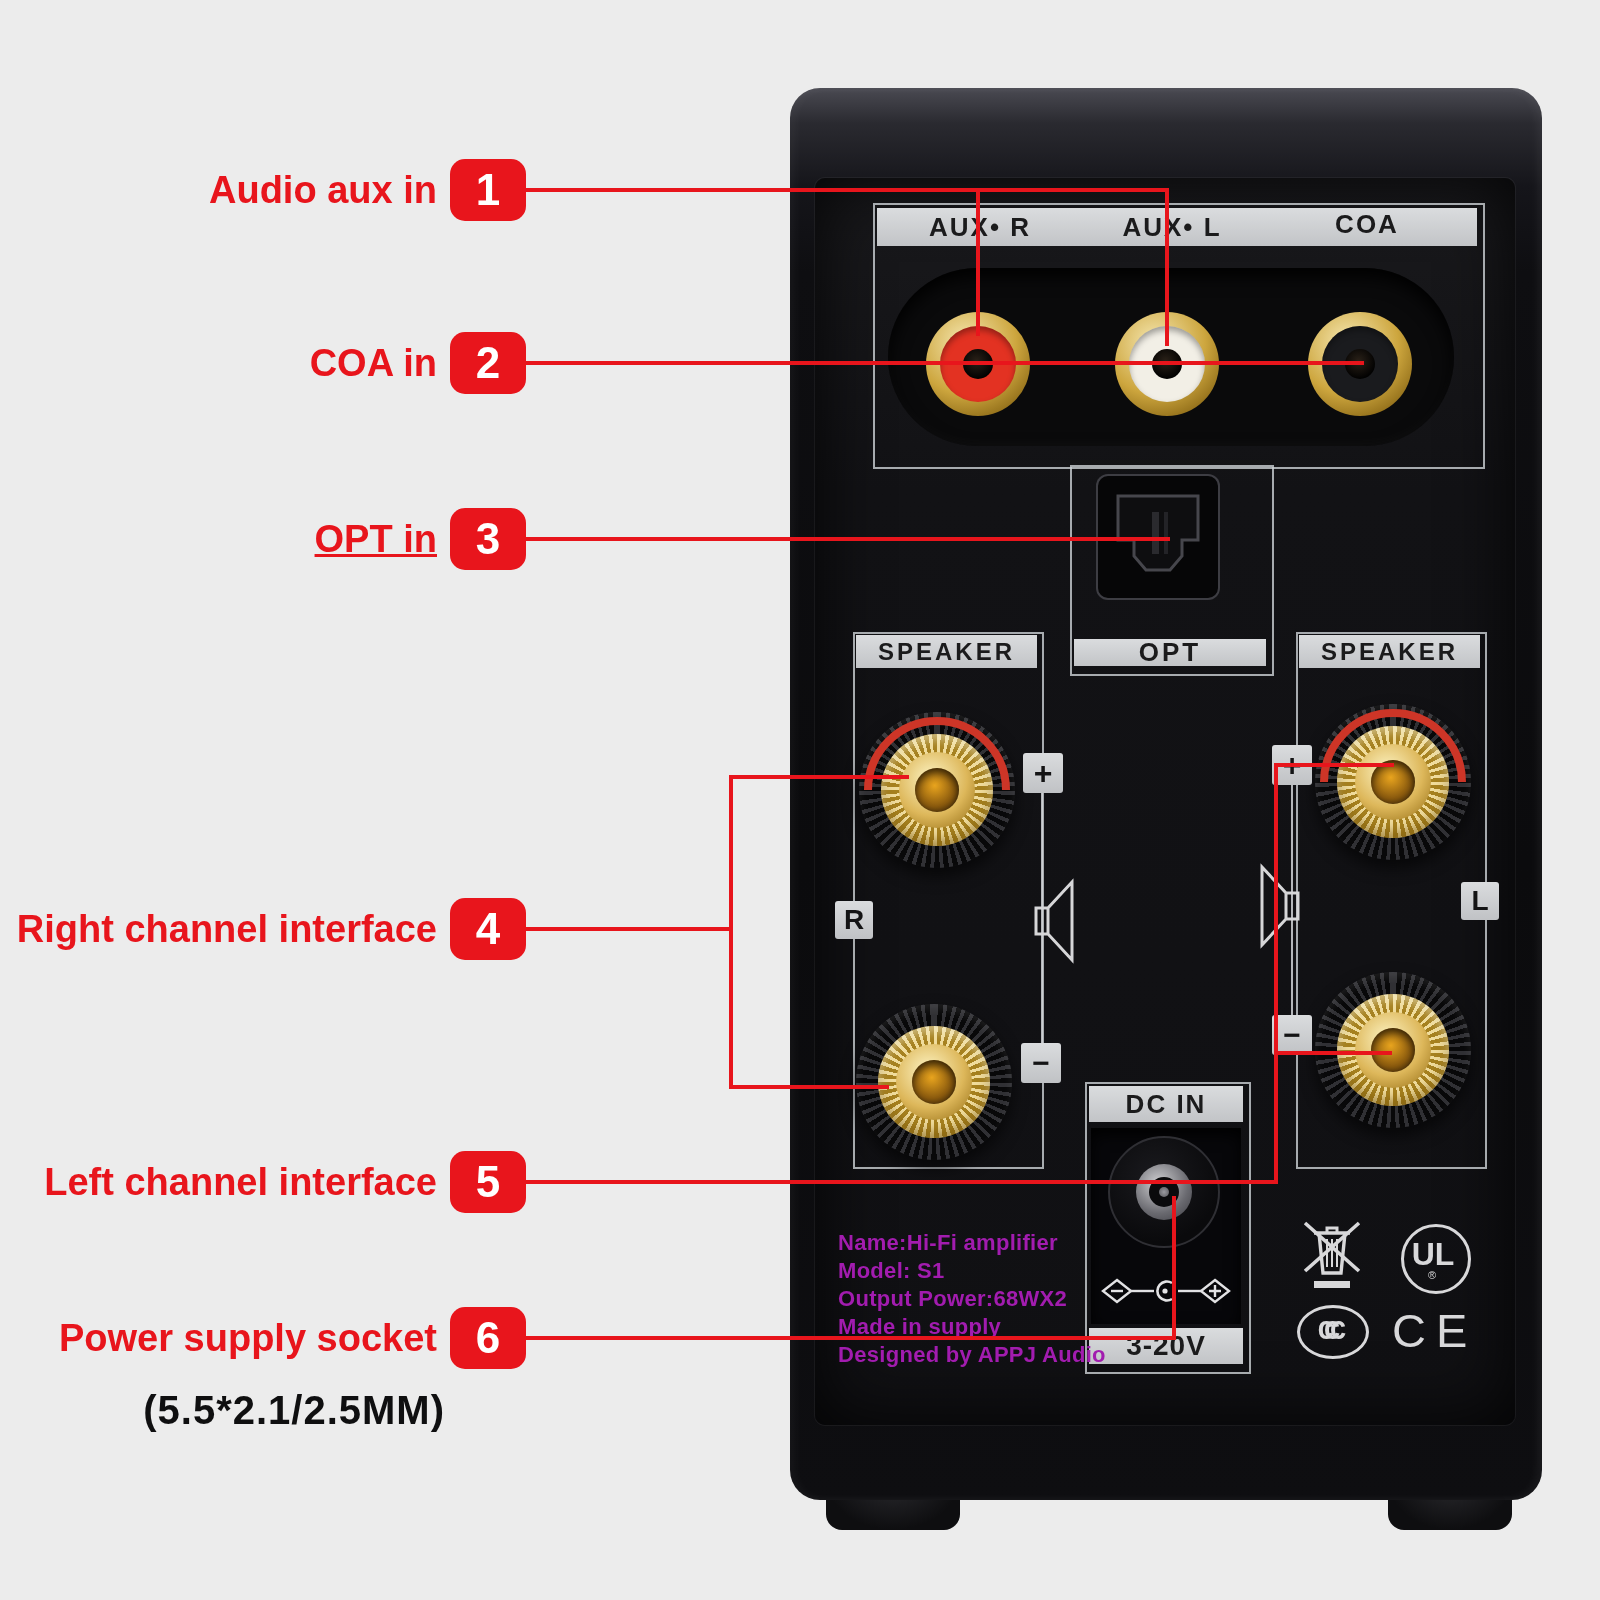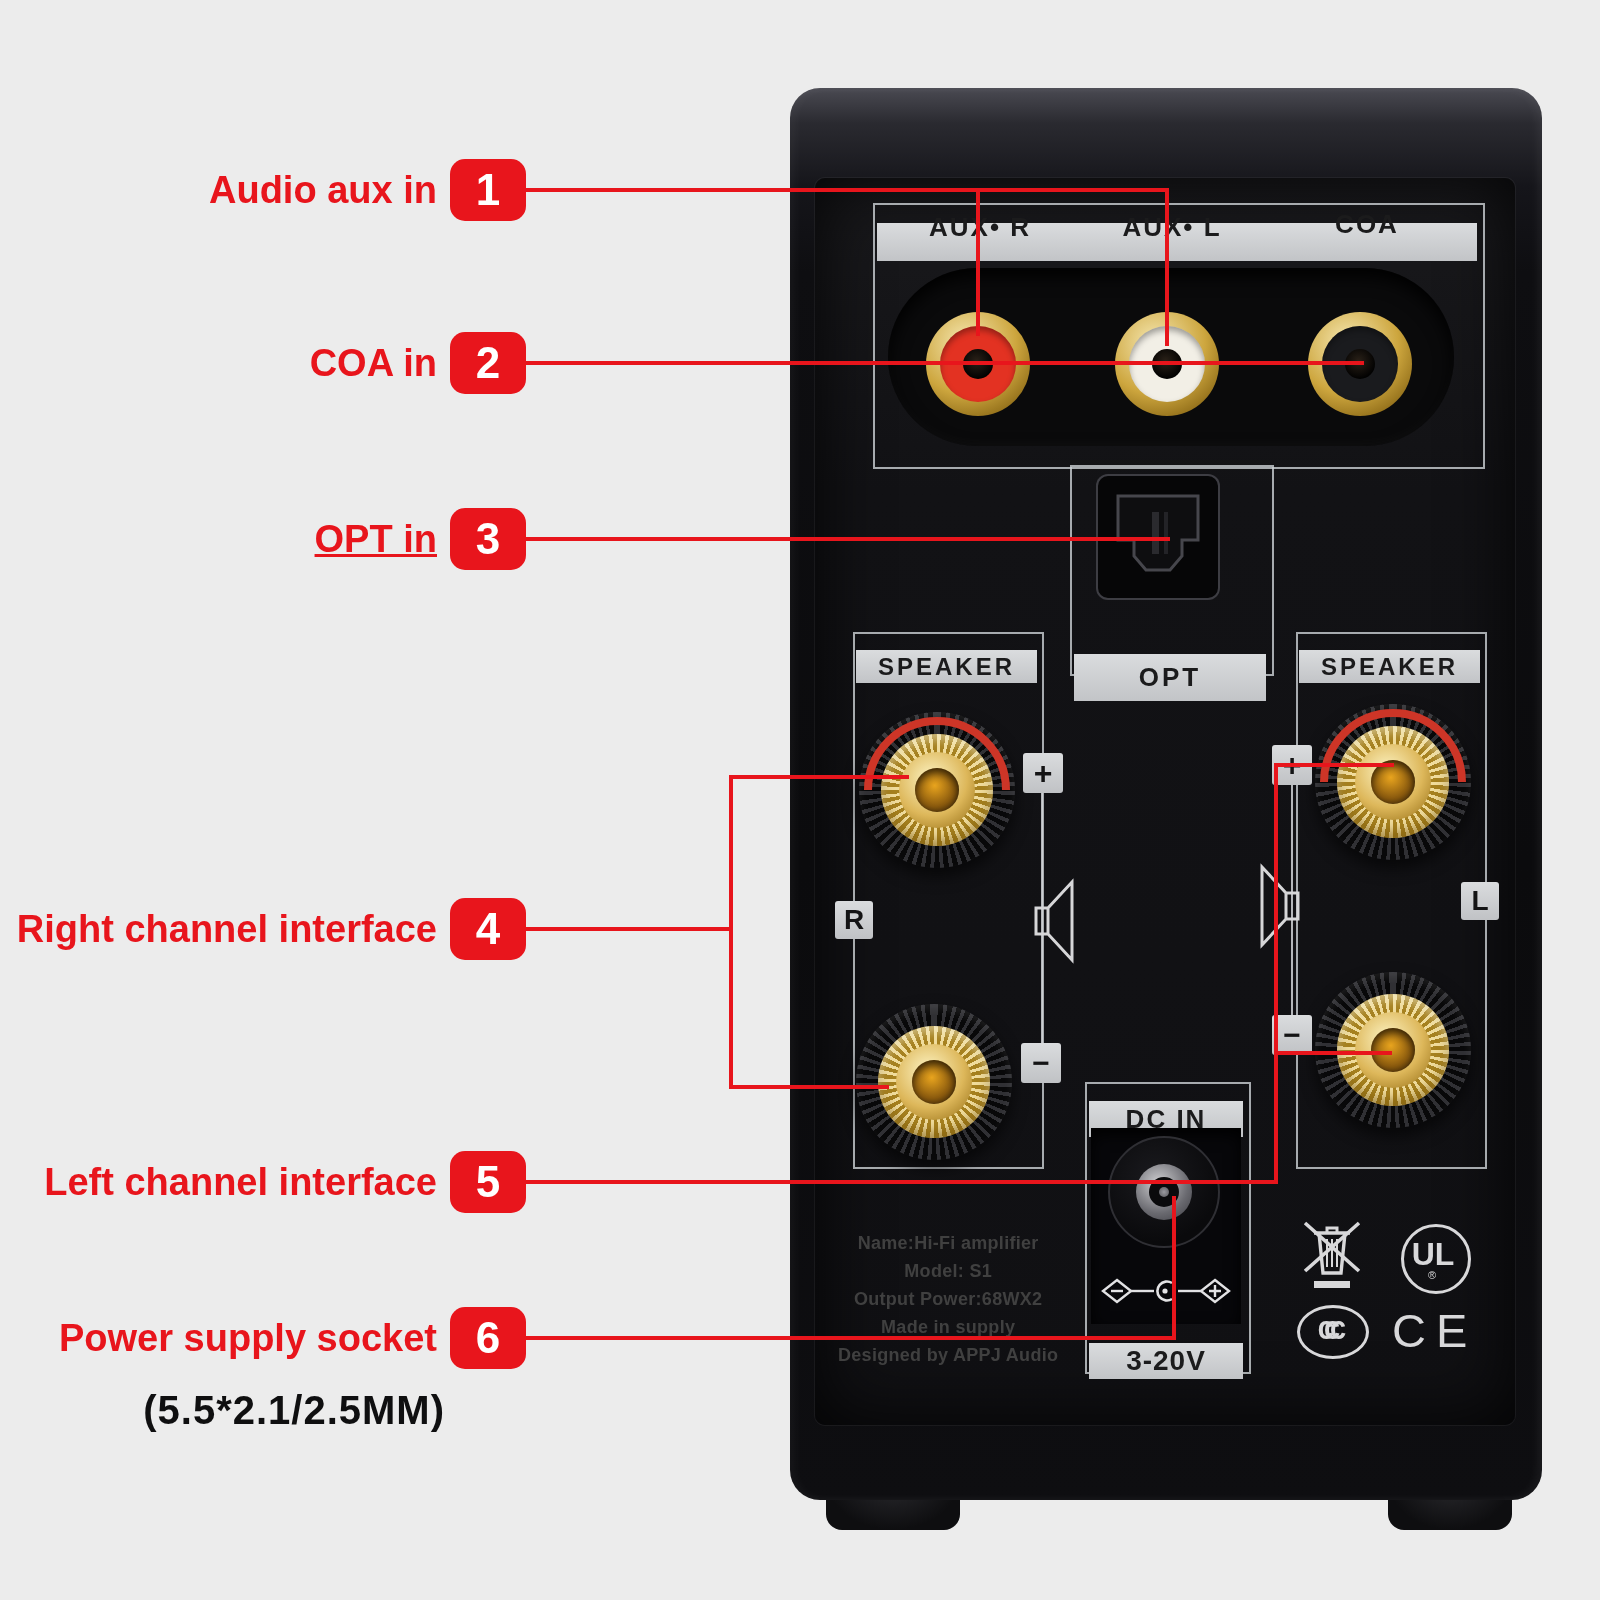--- a/index.html
+++ b/index.html
@@ -12,21 +12,21 @@
         background:radial-gradient(ellipse at 50% 20%, #2a2a2e, #0e0e10 70%);}
   #device-body{position:absolute;left:790px;top:88px;width:752px;height:1412px;border-radius:30px;z-index:1;
         background:linear-gradient(180deg,#4a4a52 0%,#2a2a30 2.5%,#15151a 7%,#0e0e11 13%,#0b0b0d 55%,#0e0e11 100%);
         box-shadow:inset -5px 0 10px rgba(255,255,255,.05), inset 5px 0 10px rgba(255,255,255,.04);}
   #rear-panel{position:absolute;left:815px;top:178px;width:700px;height:1247px;border-radius:10px;z-index:2;
         background:linear-gradient(180deg,#19191c 0%,#121215 25%,#101013 100%);
         box-shadow:inset 0 0 70px rgba(0,0,0,.85), 0 0 0 1px rgba(255,255,255,.05);}
 
   .box{position:absolute;z-index:3;border:2px solid rgba(205,210,214,.8);}
   .strip{position:absolute;z-index:4;background:linear-gradient(180deg,#dadcde,#c2c4c7);
-         color:#1b1b1c;display:flex;align-items:center;justify-content:center;font-weight:700;margin-top:15px;}
+         color:#1b1b1c;display:flex;align-items:center;justify-content:center;font-weight:700;}
   .panel-letter{position:absolute;z-index:4;background:linear-gradient(180deg,#dadcde,#c0c2c5);
          color:#141415;display:flex;align-items:center;justify-content:center;font-weight:700;border-radius:3px;}
   .wline{position:absolute;z-index:3;background:rgba(210,213,216,.85);}
 
   
   .rca{position:absolute;z-index:4;width:104px;height:104px;}
   .rca>div{position:absolute;border-radius:50%;}
   .rca-gold{inset:0;background:radial-gradient(circle at 38% 30%,#f6e8b2,#cda63e 52%,#8f6c18 82%,#6e500e);}
   .rca-ring{inset:14px;box-shadow:inset 0 4px 6px rgba(0,0,0,.35);}
   .rca-hole{inset:37px;background:radial-gradient(circle at 45% 40%,#2a2118,#000 75%);}
@@ -49,22 +49,22 @@
 
   
   .dc-recess{position:absolute;z-index:4;background:#07070a;box-shadow:inset 0 6px 16px #000;}
   .dc-jack>div{position:absolute;border-radius:50%;}
   .dc-outer{inset:0;background:radial-gradient(circle at 42% 36%,#1a1a1e,#0a0a0c 70%);border:2px solid #2f2f34;}
   .dc-ring{inset:28px;background:radial-gradient(circle at 40% 35%,#cfcfd2,#6a6a70 60%,#3a3a40);}
   .dc-hole{inset:41px;background:#0a0a0c;}
   .dc-pin{inset:51px;background:radial-gradient(circle,#9a9aa0,#55555a);}
 
   
-  .panel-info{position:absolute;left:838px;top:1229px;z-index:4;color:#404040;font-weight:700;
-              font-size:18px;line-height:28px;letter-spacing:.3px;text-align:center;}
+  .panel-info{position:absolute;left:838px;top:1229px;z-index:4;color:#a21caf;font-weight:700;
+              font-size:22px;line-height:28px;letter-spacing:.3px;}
   .cert{position:absolute;z-index:4;color:#d8d8da;}
 
   
   .callout-label{position:absolute;z-index:10;color:var(--red,#e8151c);font-weight:700;font-size:38px;
                  height:48px;line-height:48px;text-align:right;white-space:nowrap;}
   .badge{position:absolute;left:450px;width:76px;height:62px;z-index:11;background:var(--red,#e8151c);
          border-radius:15px;color:#fff;font-weight:700;font-size:44px;display:flex;align-items:center;justify-content:center;}
   .rline{position:absolute;background:var(--red,#e8151c);z-index:9;}
   .note{position:absolute;z-index:10;color:#0f0f10;font-weight:700;font-size:40px;height:48px;line-height:48px;
         text-align:right;white-space:nowrap;letter-spacing:1px;}
@@ -105,21 +105,21 @@
   </div>
 
   <div class="box" style="left:1070px;top:465px;width:200px;height:207px;"></div>
   <div id="opt-port">
     <svg width="92" height="94" viewBox="0 0 92 94">
       <path d="M6 6 H86 V50 H70 V66 L58 80 H34 L22 66 V50 H6 Z" fill="#0e0e10" stroke="#46464c" stroke-width="3"></path>
       <rect x="40" y="22" width="7" height="42" fill="#2a2a2e"></rect>
       <rect x="52" y="22" width="4" height="42" fill="#232327"></rect>
     </svg>
   </div>
-  <div class="strip" style="left:1074px;top:639px;width:192px;height:47px;font-size:26px;letter-spacing:3px;">OPT</div>
+  <div class="strip" style="left:1074px;top:639px;width:192px;height:27px;font-size:26px;letter-spacing:3px;">OPT</div>
 
   <div class="box" style="left:853px;top:632px;width:187px;height:533px;"></div>
   <div class="strip" style="left:856px;top:635px;width:181px;height:33px;font-size:24px;letter-spacing:3px;">SPEAKER</div>
   <div class="wline" style="left:1041px;top:793px;width:2px;height:252px;"></div>
 
   <div class="post" style="left:859px;top:712px;">
     <div class="post-knurl"></div>
     <div class="post-band"></div>
     <div class="post-gold"></div>
     <div class="post-cone"></div>

